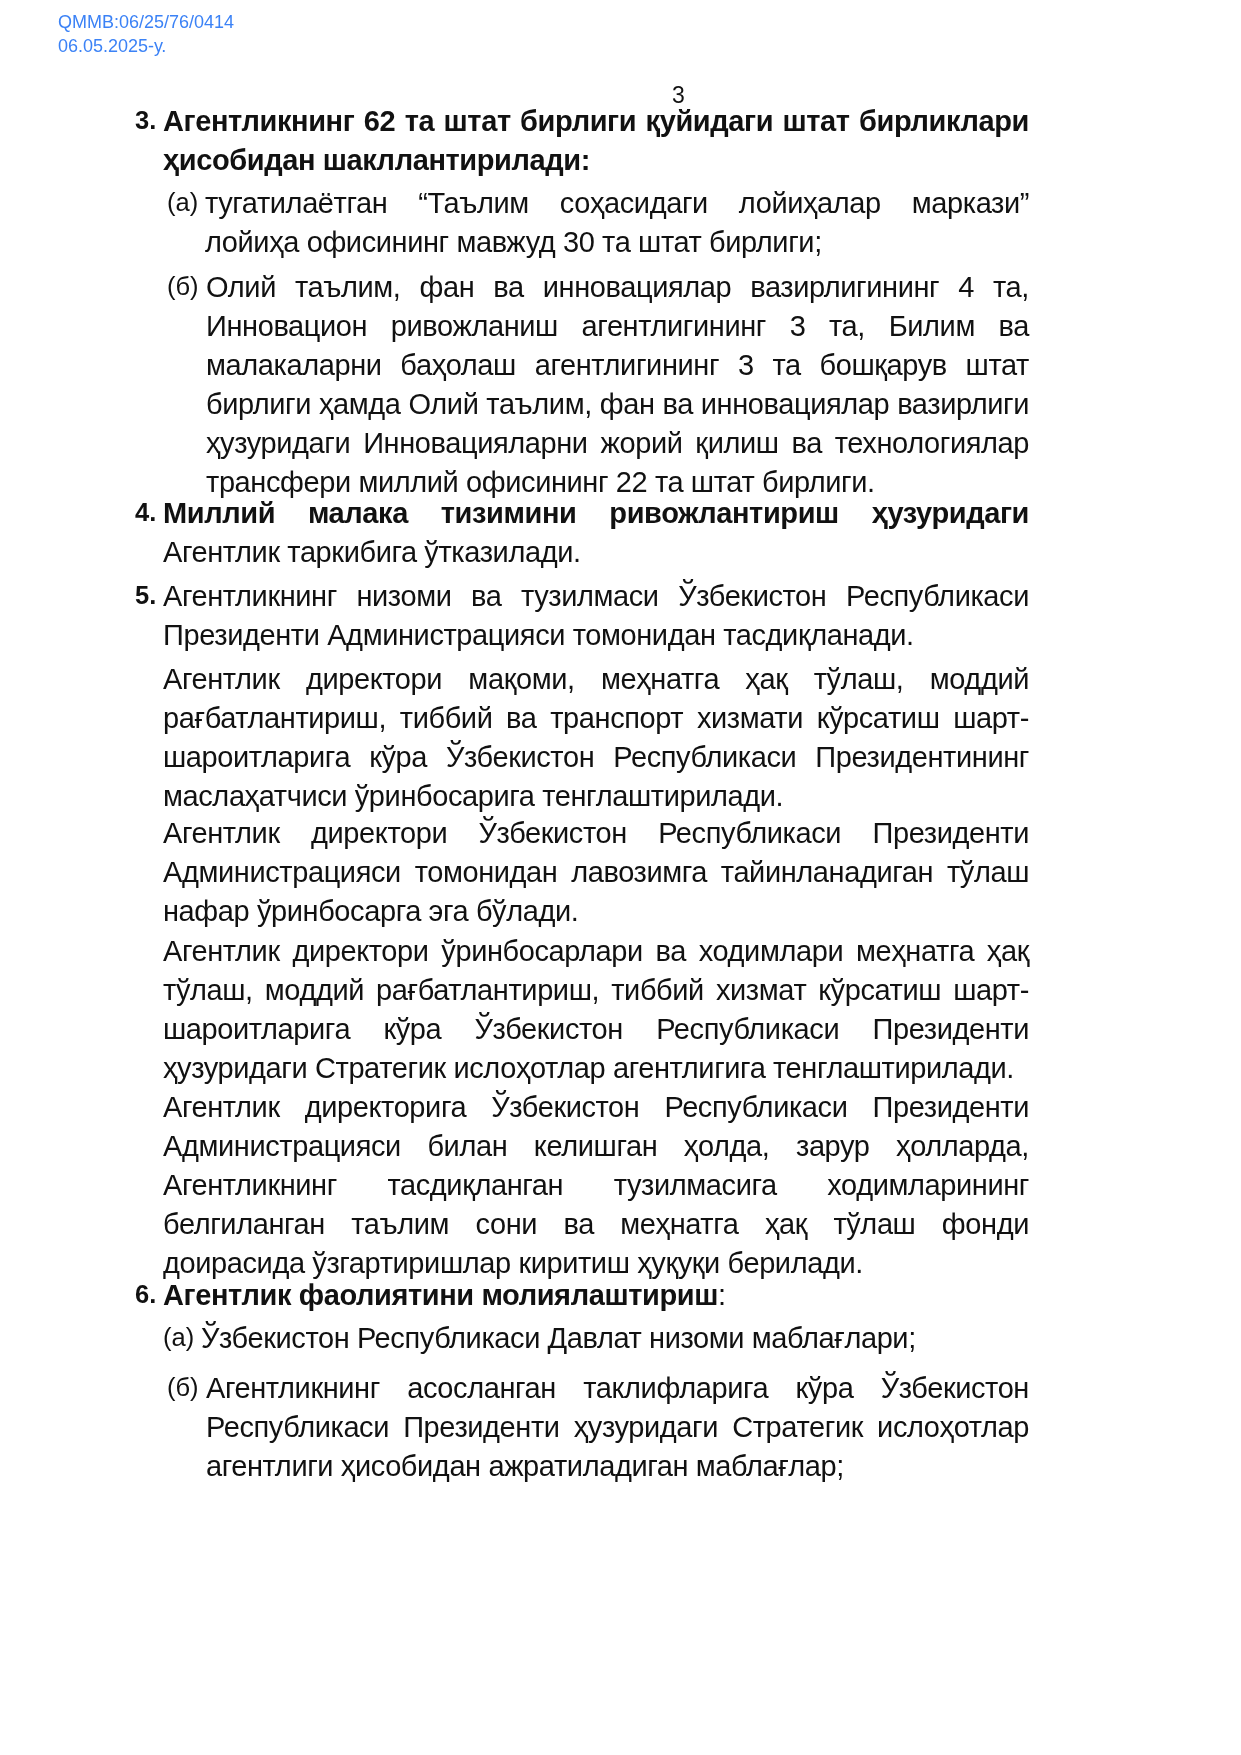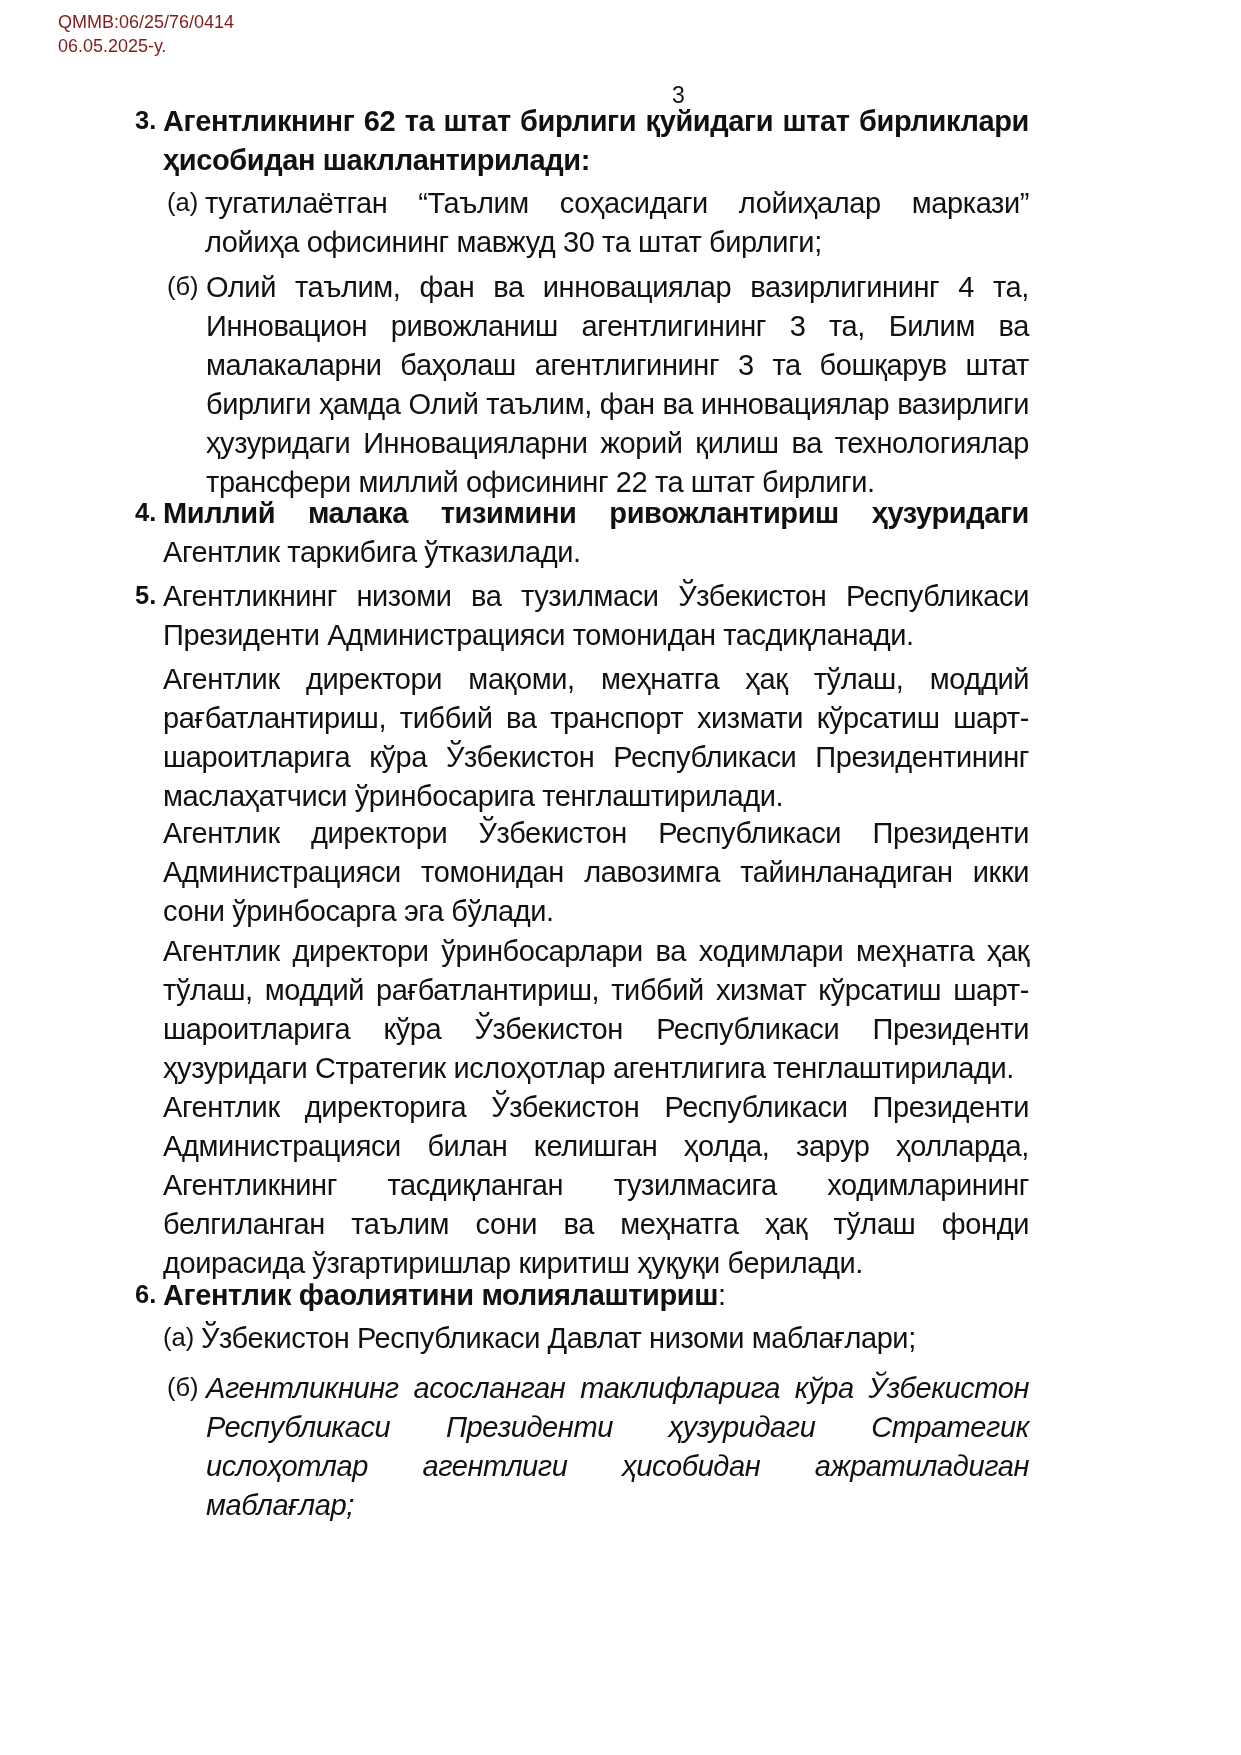--- a/index.html
+++ b/index.html
@@ -4,21 +4,21 @@
 <style>
   html, body { margin: 0; padding: 0; background: #ffffff; }
   body {
     width: 1241px; height: 1755px; position: relative; overflow: hidden;
     font-family: "Liberation Sans", "DejaVu Sans", sans-serif;
     color: #111111;
   }
   .stamp {
     position: absolute; left: 58px; top: 10px;
     font-family: "Liberation Sans", sans-serif;
-    font-size: 18px; line-height: 24px; color: #7f1d1d;
+    font-size: 18px; line-height: 24px; color: #3b82f6;
   }
   .page-number {
     position: absolute; left: 672px; top: 82px;
     font-size: 23px; color: #111;
   }
   .content {
     position: absolute; left: 0; top: 0; width: 1241px;
   }
   .para {
     position: absolute;
@@ -56,29 +56,29 @@
   <div>
     <span class="num" style="left:135px; top:498px;">4.</span>
     <div class="para" style="left:163px; top:494px; width:866px;"><span class="bold">Миллий малака тизимини ривожлантириш ҳузуридаги</span><span> Агентлик таркибига ўтказилади.</span></div>
   </div>
 
   <div>
     <span class="num" style="left:135px; top:581px;">5.</span>
     <div class="para" style="left:163px; top:577px; width:866px;">Агентликнинг низоми ва тузилмаси Ўзбекистон Республикаси Президенти Администрацияси томонидан тасдиқланади.</div>
 
     <div class="para" style="left:163px; top:660px; width:866px;">Агентлик директори мақоми, меҳнатга ҳақ тўлаш, моддий рағбатлантириш, тиббий ва транспорт хизмати кўрсатиш шарт-шароитларига кўра Ўзбекистон Республикаси Президентининг маслаҳатчиси ўринбосарига тенглаштирилади.</div>
-    <div class="para" style="left:163px; top:814px; width:866px;">Агентлик директори Ўзбекистон Республикаси Президенти Администрацияси томонидан лавозимга тайинланадиган икки сони ўринбосарга эга бўлади.</div>
+    <div class="para" style="left:163px; top:814px; width:866px;">Агентлик директори Ўзбекистон Республикаси Президенти Администрацияси томонидан лавозимга тайинланадиган тўлаш нафар ўринбосарга эга бўлади.</div>
     <div class="para" style="left:163px; top:932px; width:866px;">Агентлик директори ўринбосарлари ва ходимлари меҳнатга ҳақ тўлаш, моддий рағбатлантириш, тиббий хизмат кўрсатиш шарт-шароитларига кўра Ўзбекистон Республикаси Президенти ҳузуридаги Стратегик ислоҳотлар агентлигига тенглаштирилади.</div>
     <div class="para" style="left:163px; top:1088px; width:866px;">Агентлик директорига Ўзбекистон Республикаси Президенти Администрацияси билан келишган ҳолда, зарур ҳолларда, Агентликнинг тасдиқланган тузилмасига ходимларининг белгиланган таълим сони ва меҳнатга ҳақ тўлаш фонди доирасида ўзгартиришлар киритиш ҳуқуқи берилади.</div>
   </div>
 
   <div>
     <span class="num" style="left:135px; top:1280px;">6.</span>
     <div class="para" style="left:163px; top:1276px; width:866px;"><span class="bold">Агентлик фаолиятини молиялаштириш</span><span>:</span></div>
 
     <span class="label" style="left:163px; top:1323px;">(а)</span>
     <div class="para" style="left:201px; top:1319px; width:828px;">Ўзбекистон Республикаси Давлат низоми маблағлари;</div>
 
     <span class="label" style="left:167px; top:1373px;">(б)</span>
-    <div class="para" style="left:206px; top:1369px; width:823px;font-style:italic;">Агентликнинг асосланган таклифларига кўра Ўзбекистон Республикаси Президенти ҳузуридаги Стратегик ислоҳотлар агентлиги ҳисобидан ажратиладиган маблағлар;</div>
+    <div class="para" style="left:206px; top:1369px; width:823px;">Агентликнинг асосланган таклифларига кўра Ўзбекистон Республикаси Президенти ҳузуридаги Стратегик ислоҳотлар агентлиги ҳисобидан ажратиладиган маблағлар;</div>
   </div>
 
 </div>
 
 </body></html>

